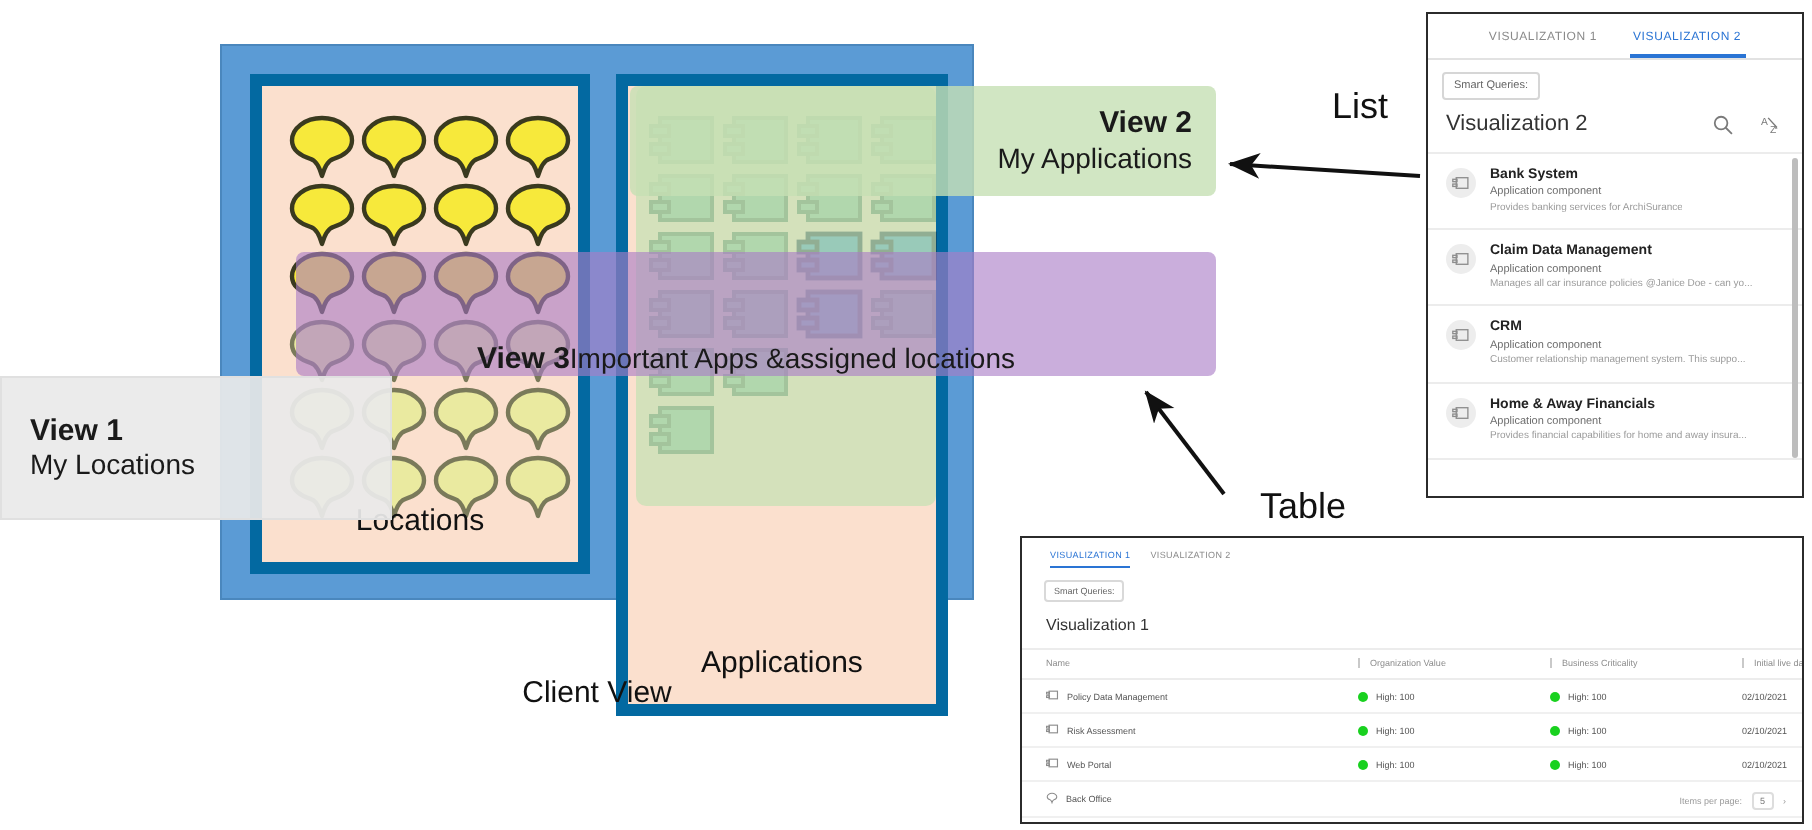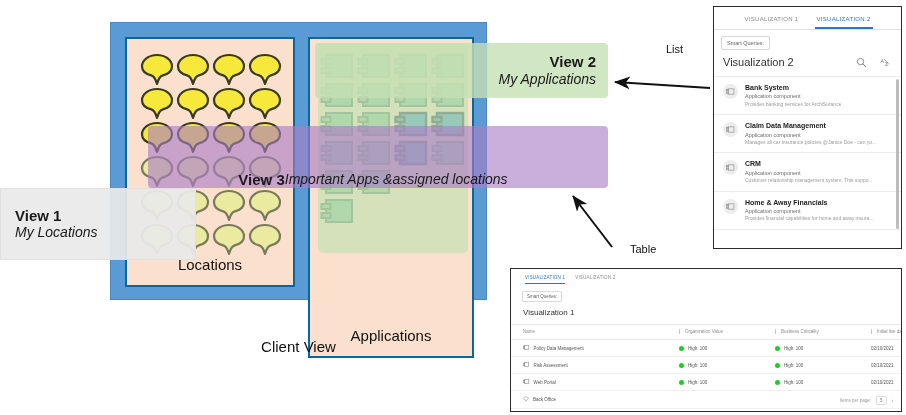--- a/index.html
+++ b/index.html
@@ -20,21 +20,21 @@
 
   .client-area-box {
     position: absolute; left: 110px; top: 22px;
     width: 377px; height: 278px;
     background: #5b9bd5;
     border: 1px solid #4a87bd;
   }
   .group-box {
     position: absolute; top: 14px;
     background: #fbe0ce;
-    border: 2px solid #0369a1;
+    border: 6px solid #0369a1;
   }
   .group-locations { left: 14px; width: 170px; height: 250px; }
   .group-apps { left: 197px; width: 166px; height: 321px; }
 
   .group-label {
     position: absolute; left: 0; right: 0; bottom: 12px;
     text-align: center;
     font-size: 15px; color: #111;
   }
 
@@ -93,32 +93,32 @@
   }
   
   .ov-apps-green {
     left: 318px; top: 43px; width: 150px; height: 210px;
     background: rgba(197,224,180,0.72);
     border-radius: 5px;
     z-index: 12;
   }
 
   .ov-title { font-size: 15px; font-weight: bold; line-height: 1.15; }
-  .ov-sub   { font-size: 14px; font-style: italic; line-height: 1.2; }
+  .ov-sub   { font-size: 14px; line-height: 1.2; }
   .ov-view3 .ov-title, .ov-view3 .ov-sub,
   .ov-view2 .ov-title, .ov-view2 .ov-sub { text-align: right; }
 
   .client-area-caption {
     position: absolute; left: 110px; top: 338px; width: 377px;
     text-align: center; font-size: 15px; color: #111;
   }
 
   
   .annot-label {
-    position: absolute; font-size: 11px; color: #111; text-align: center;
+    position: absolute; font-size: 18px; color: #111; text-align: center;
   }
   #label-list  { left: 666px; top: 43px; }
   #label-table { left: 630px; top: 243px; }
   #arrows { position: absolute; left: 0; top: 0; width: 906px; height: 415px;
             pointer-events: none; z-index: 40; }
 
   
   #list-panel {
     position: absolute; left: 713px; top: 6px;
     width: 189px; height: 243px;

